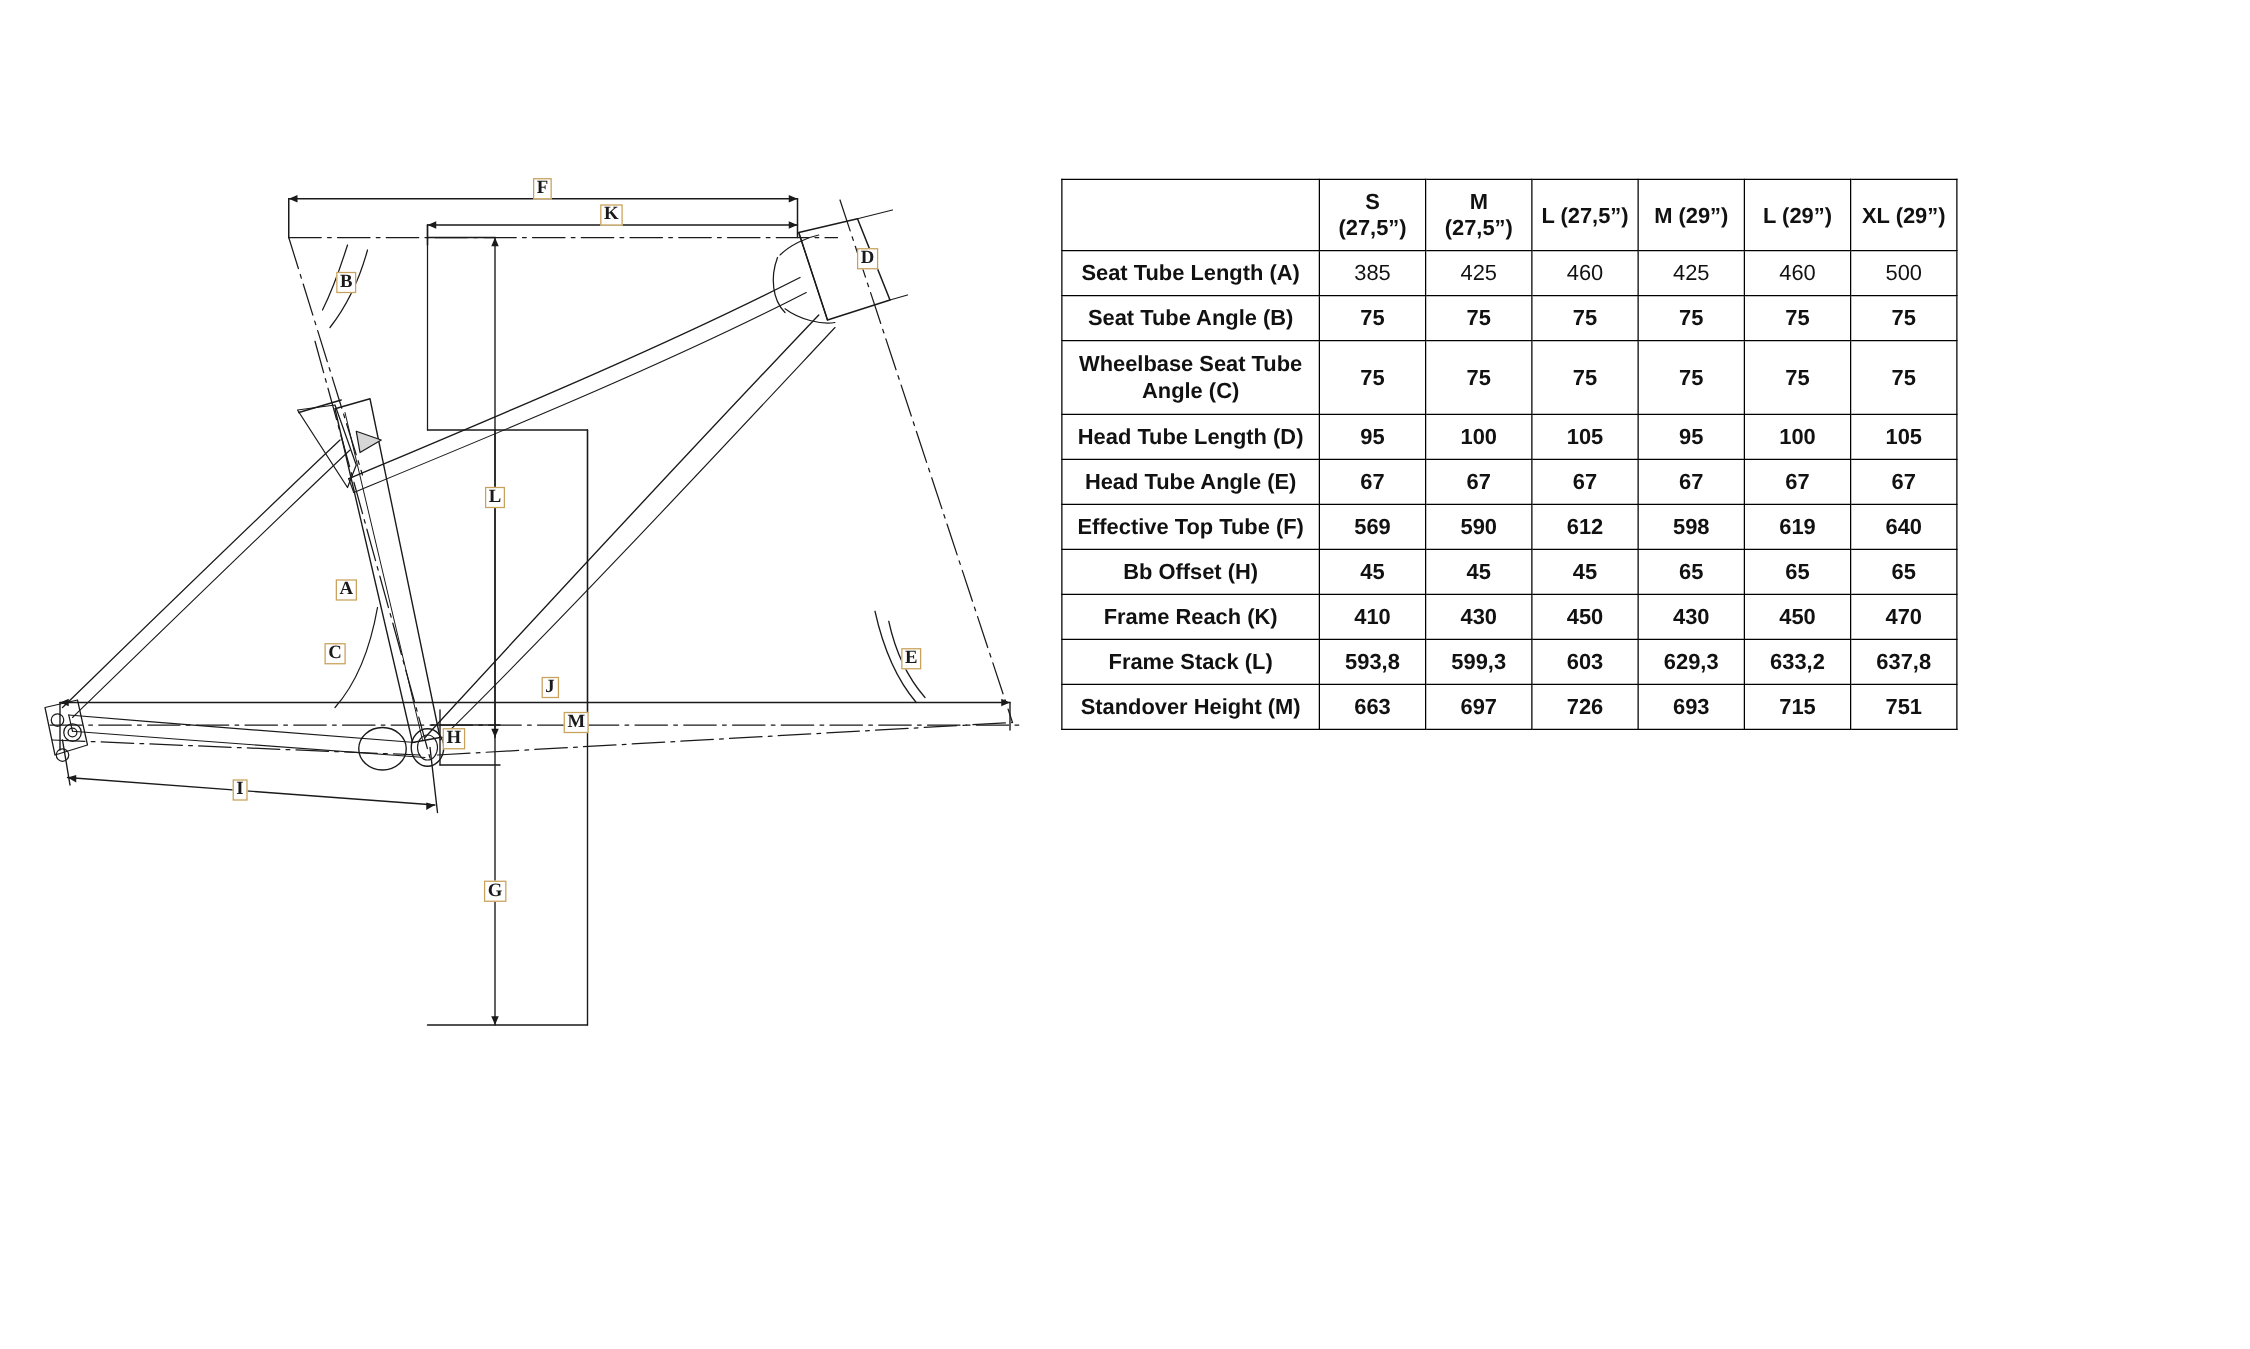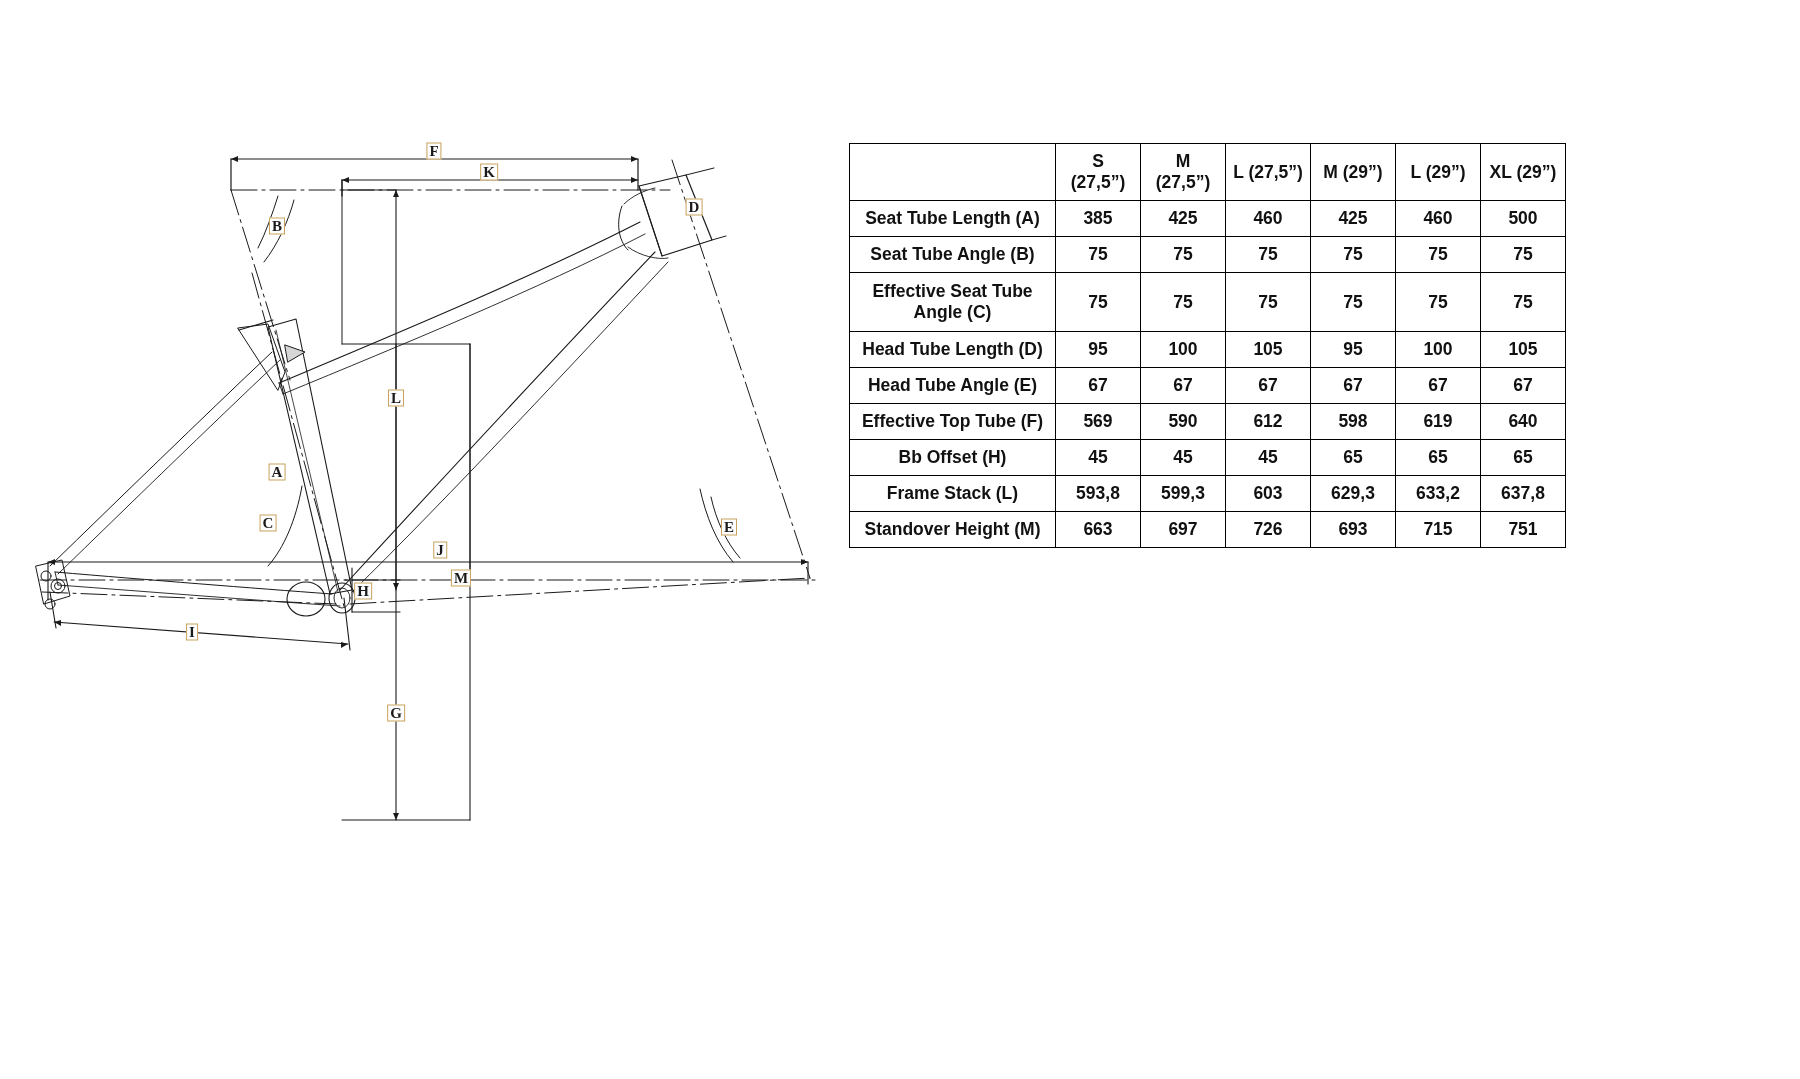--- a/index.html
+++ b/index.html
@@ -85,21 +85,21 @@
     font-weight: 700;
     font-size: 17.5px;
     line-height: 21px;
     height: 35px;
   }
   td.row-label.two-line { height: 58px; }
   td.val {
     font-weight: 400;
     font-size: 17.5px;
   }
-  td.val.emph { font-weight: 700; }
+  td.val.emph { font-weight: 400; }
 </style>
 </head>
 <body>
 
 <div id="drawing-panel">
 
   <svg id="frame-drawing" width="840" height="1079" viewBox="0 0 840 1079">
     <g fill="none" stroke="#1a1a1a" stroke-width="1.1" stroke-linejoin="round" stroke-linecap="round">
 
       <g stroke-width="1.2">
@@ -314,21 +314,21 @@
         <tr>
           <td class="row-label">Seat Tube Angle (B)</td>
           <td class="val">75</td>
           <td class="val">75</td>
           <td class="val">75</td>
           <td class="val">75</td>
           <td class="val">75</td>
           <td class="val">75</td>
         </tr>
         <tr>
-          <td class="row-label two-line">Effective Seat Tube Angle (C)</td>
+          <td class="row-label two-line">Wheelbase Seat Tube Angle (C)</td>
           <td class="val">75</td>
           <td class="val">75</td>
           <td class="val">75</td>
           <td class="val">75</td>
           <td class="val">75</td>
           <td class="val">75</td>
         </tr>
         <tr>
           <td class="row-label">Head Tube Length (D)</td>
           <td class="val">95</td>
@@ -359,20 +359,29 @@
         <tr>
           <td class="row-label">Bb Offset (H)</td>
           <td class="val">45</td>
           <td class="val">45</td>
           <td class="val">45</td>
           <td class="val">65</td>
           <td class="val">65</td>
           <td class="val">65</td>
         </tr>
         <tr>
+          <td class="row-label">Frame Reach (K)</td>
+          <td class="val">410</td>
+          <td class="val">430</td>
+          <td class="val">450</td>
+          <td class="val">430</td>
+          <td class="val">450</td>
+          <td class="val">470</td>
+        </tr>
+        <tr>
           <td class="row-label">Frame Stack (L)</td>
           <td class="val">593,8</td>
           <td class="val">599,3</td>
           <td class="val">603</td>
           <td class="val">629,3</td>
           <td class="val">633,2</td>
           <td class="val">637,8</td>
         </tr>
         <tr>
           <td class="row-label">Standover Height (M)</td>

